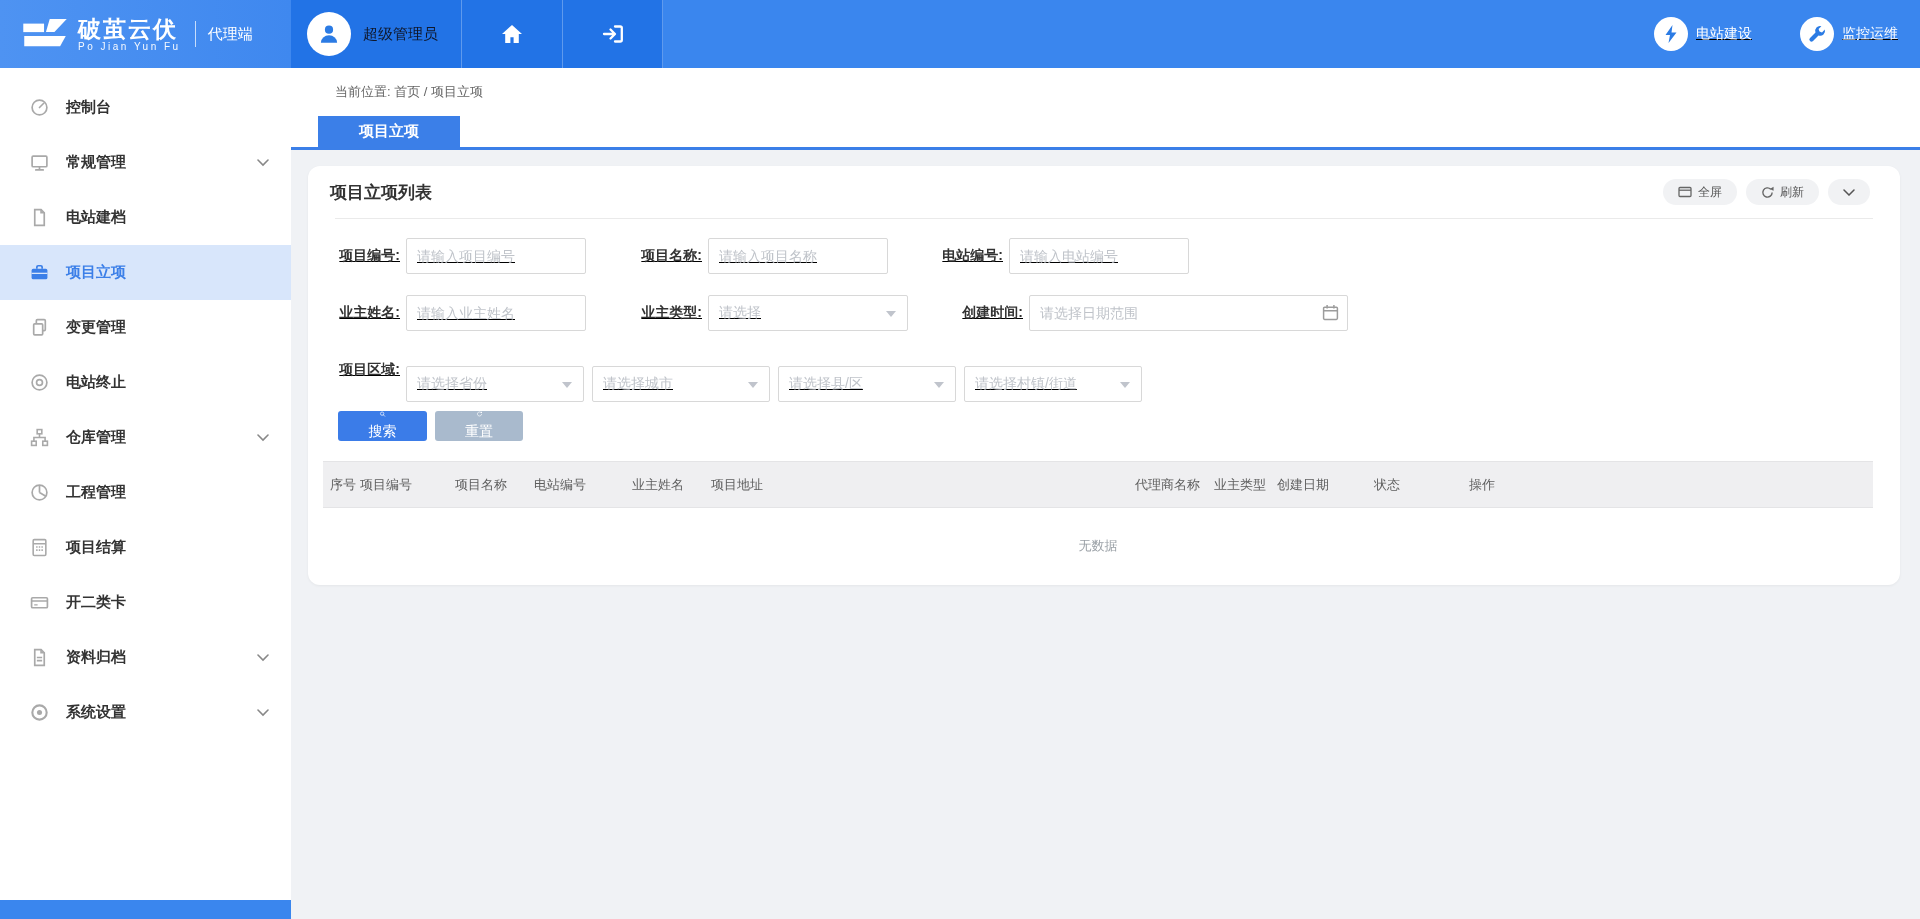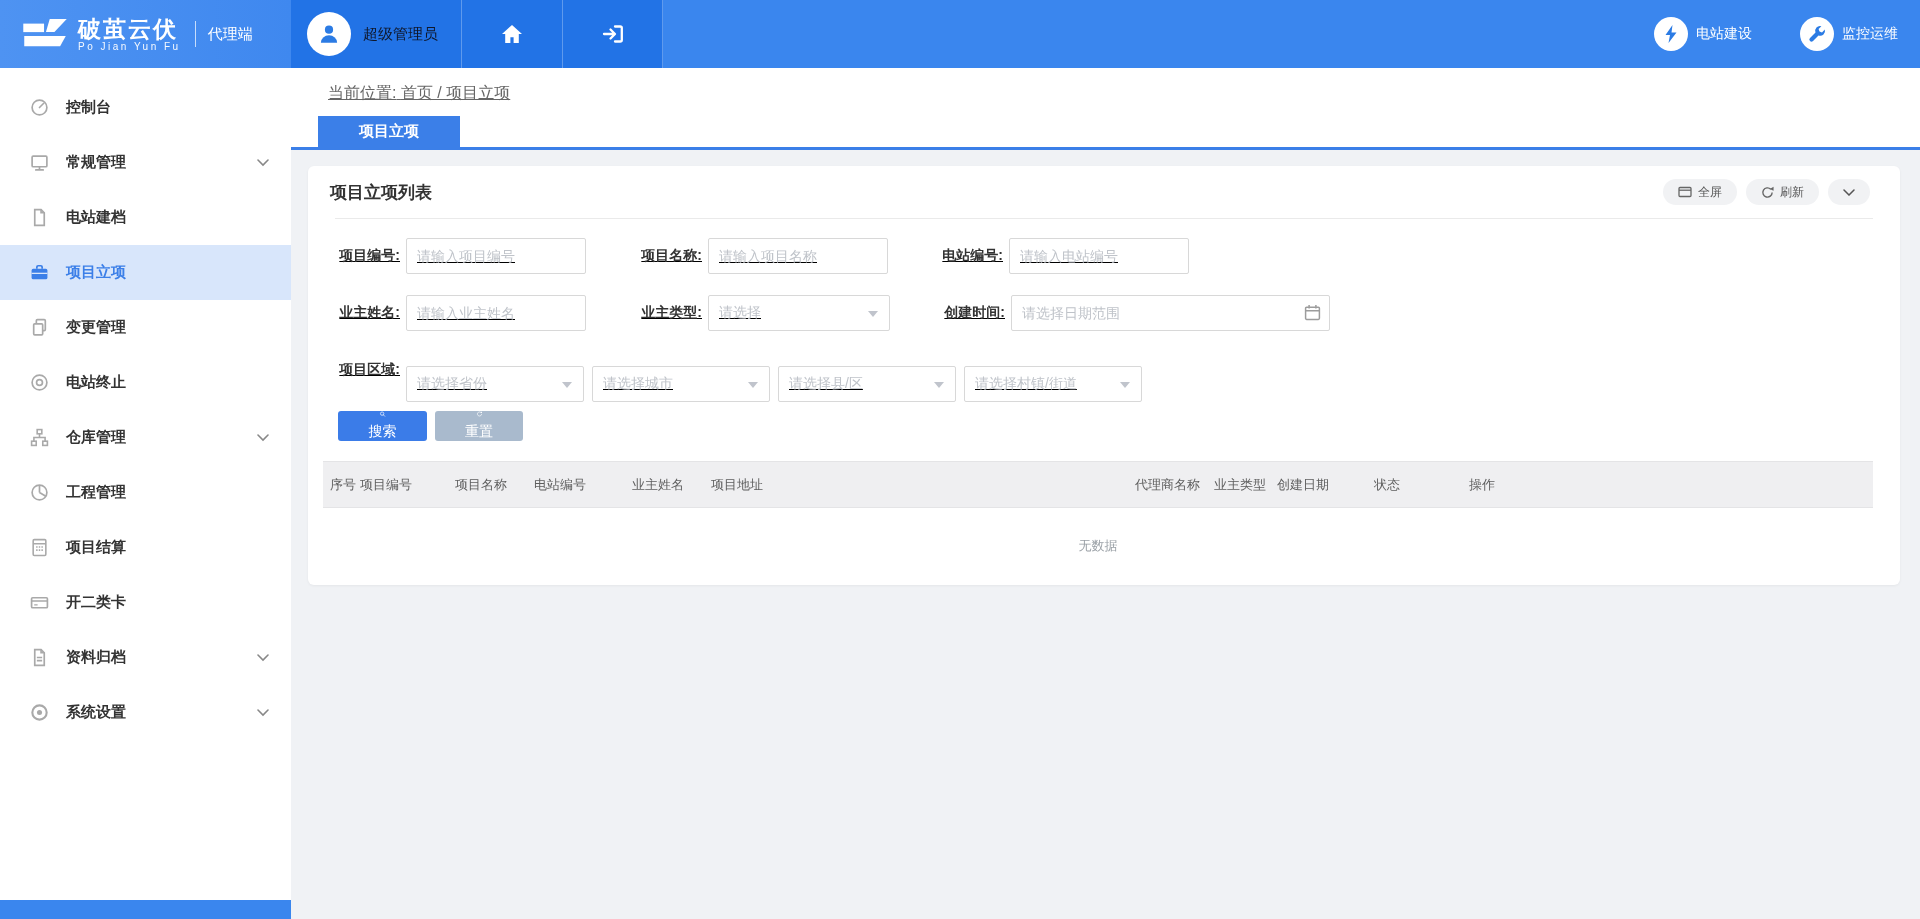--- a/index.html
+++ b/index.html
@@ -18,61 +18,61 @@
 
   .header-dark { width:372px; background:#2273E6; display:flex; }
   .user-chunk { width:171px; display:flex; align-items:center; padding-left:16px; gap:12px;
     border-right:1px solid rgba(255,255,255,.28); cursor:pointer; }
   .avatar { width:44px; height:44px; border-radius:50%; background:#fff; display:flex; align-items:center; justify-content:center; }
   .username { color:#0f172a; font-size:15px; white-space:nowrap; }
   .hchunk { width:101px; display:flex; align-items:center; justify-content:center;
     border-right:1px solid rgba(255,255,255,.28); cursor:pointer; }
   .hchunk:last-child { width:100px; }
 
-  .header-rest { flex:1; background:#3A86EE; display:flex; align-items:center; justify-content:flex-end; gap:48px; padding-right:22px; }
+  .header-rest { flex:1; background:#3A86EE; display:flex; align-items:center; justify-content:flex-end; gap:48px; padding-right:22px;text-decoration:underline; }
   .hnav { display:flex; align-items:center; gap:8px; color:#fff; font-size:14px; cursor:pointer; }
   .circle-ic { width:34px; height:34px; border-radius:50%; background:#fff; display:flex; align-items:center; justify-content:center; }
 
   
   .sidebar { position:absolute; top:68px; left:0; width:291px; height:851px; background:#fff; padding-top:12px; }
   .side-item { height:55px; display:flex; align-items:center; padding-left:30px; gap:17px;
     font-size:15px; font-weight:bold; color:#333; cursor:pointer; position:relative; }
   .side-item .s-ic { width:19px; height:19px; flex:0 0 auto; display:flex; }
   .side-item.active { background:#D8E6FB; color:#3B7FE8; }
   .chev { position:absolute; right:22px; top:50%; margin-top:-4px; }
   .side-bottom { position:absolute; bottom:0; left:0; width:291px; height:19px; background:#3A86EE; cursor:pointer; }
 
   
   .main { position:absolute; left:291px; top:68px; width:1629px; height:851px; background:#F0F2F5; }
   .topstrip { height:82px; background:#fff; border-bottom:3px solid #3B7FE8; position:relative; }
-  .breadcrumb { position:absolute; left:37px; top:15px; font-size:16px; color:#666;text-decoration:underline; }
+  .breadcrumb { position:absolute; left:44px; top:15px; font-size:13px; color:#666; }
   .tab { position:absolute; left:27px; bottom:0; width:142px; height:31px; background:#3B7FE8;
     color:#fff; font-size:15px; font-weight:bold; display:flex; align-items:center; justify-content:center; cursor:pointer; }
 
   .page { padding:16px 20px 0 17px; }
-  .card { width:1592px; height:419px; background:#fff; border-radius:6px; box-shadow:0 1px 3px rgba(0,0,0,.05); }
+  .card { width:1592px; height:419px; background:#fff; border-radius:12px; box-shadow:0 1px 3px rgba(0,0,0,.05); }
   .card-head { height:52px; display:flex; align-items:center; justify-content:space-between; padding:0 30px 0 22px; }
   .card-title { font-size:17px; font-weight:bold; color:#333; }
   .pills { display:flex; gap:9px; }
   .pill { height:26px; border-radius:13px; background:#F1F2F4; padding:0 15px; font-size:12px; color:#555;
     display:flex; align-items:center; gap:6px; border:none; cursor:pointer; }
   .card-divider { height:1px; background:#EAEAEA; margin:0 27px; }
 
   .form { padding:19px 0 0 22px; }
   .frow { display:flex; align-items:center; height:36px; margin-bottom:21px;text-decoration:underline; }
   .flabel { width:76px; padding-right:6px; text-align:right; font-size:14px; font-weight:bold; color:#333; white-space:nowrap; }
   .flabel.l2 { width:122px; }
   .flabel.l3 { width:121px; }
   .finput { width:180px; height:36px; border:1px solid #D8D8D8; border-radius:2px; padding:0 10px;
     font-size:14px; color:#333; outline:none; background:#fff; }
   .finput::placeholder { color:#BFC3C9; }
   .date-wrap { position:relative; }
   .finput.wide { width:319px; padding-right:32px; }
   .cal-ic { position:absolute; right:9px; top:9px; pointer-events:none; }
-  .fselect { width:182px; height:36px; border:1px solid #D8D8D8; border-radius:2px; display:flex; align-items:center;
+  .fselect { width:200px; height:36px; border:1px solid #D8D8D8; border-radius:2px; display:flex; align-items:center;
     padding:0 24px 0 10px; font-size:14px; color:#BFC3C9; position:relative; cursor:pointer; background:#fff; }
   .fselect.r3 { width:178px; margin-right:8px;margin-top:28px; }
   .caret { position:absolute; right:11px; top:15px; width:0; height:0;
     border-left:5px solid transparent; border-right:5px solid transparent; border-top:6px solid #C0C4CC; }
 
   .btns { display:flex; gap:8px; margin:23px 0 0 30px; }
   .btn { height:30px; border-radius:3px; color:#fff; font-size:14px; display:flex; align-items:center;
     justify-content:center; gap:6px; border:none; cursor:pointer;flex-direction:column; }
   .btn-search { background:#3B7CE8; width:89px; }
   .btn-reset { background:#A9BACD; width:88px; }

